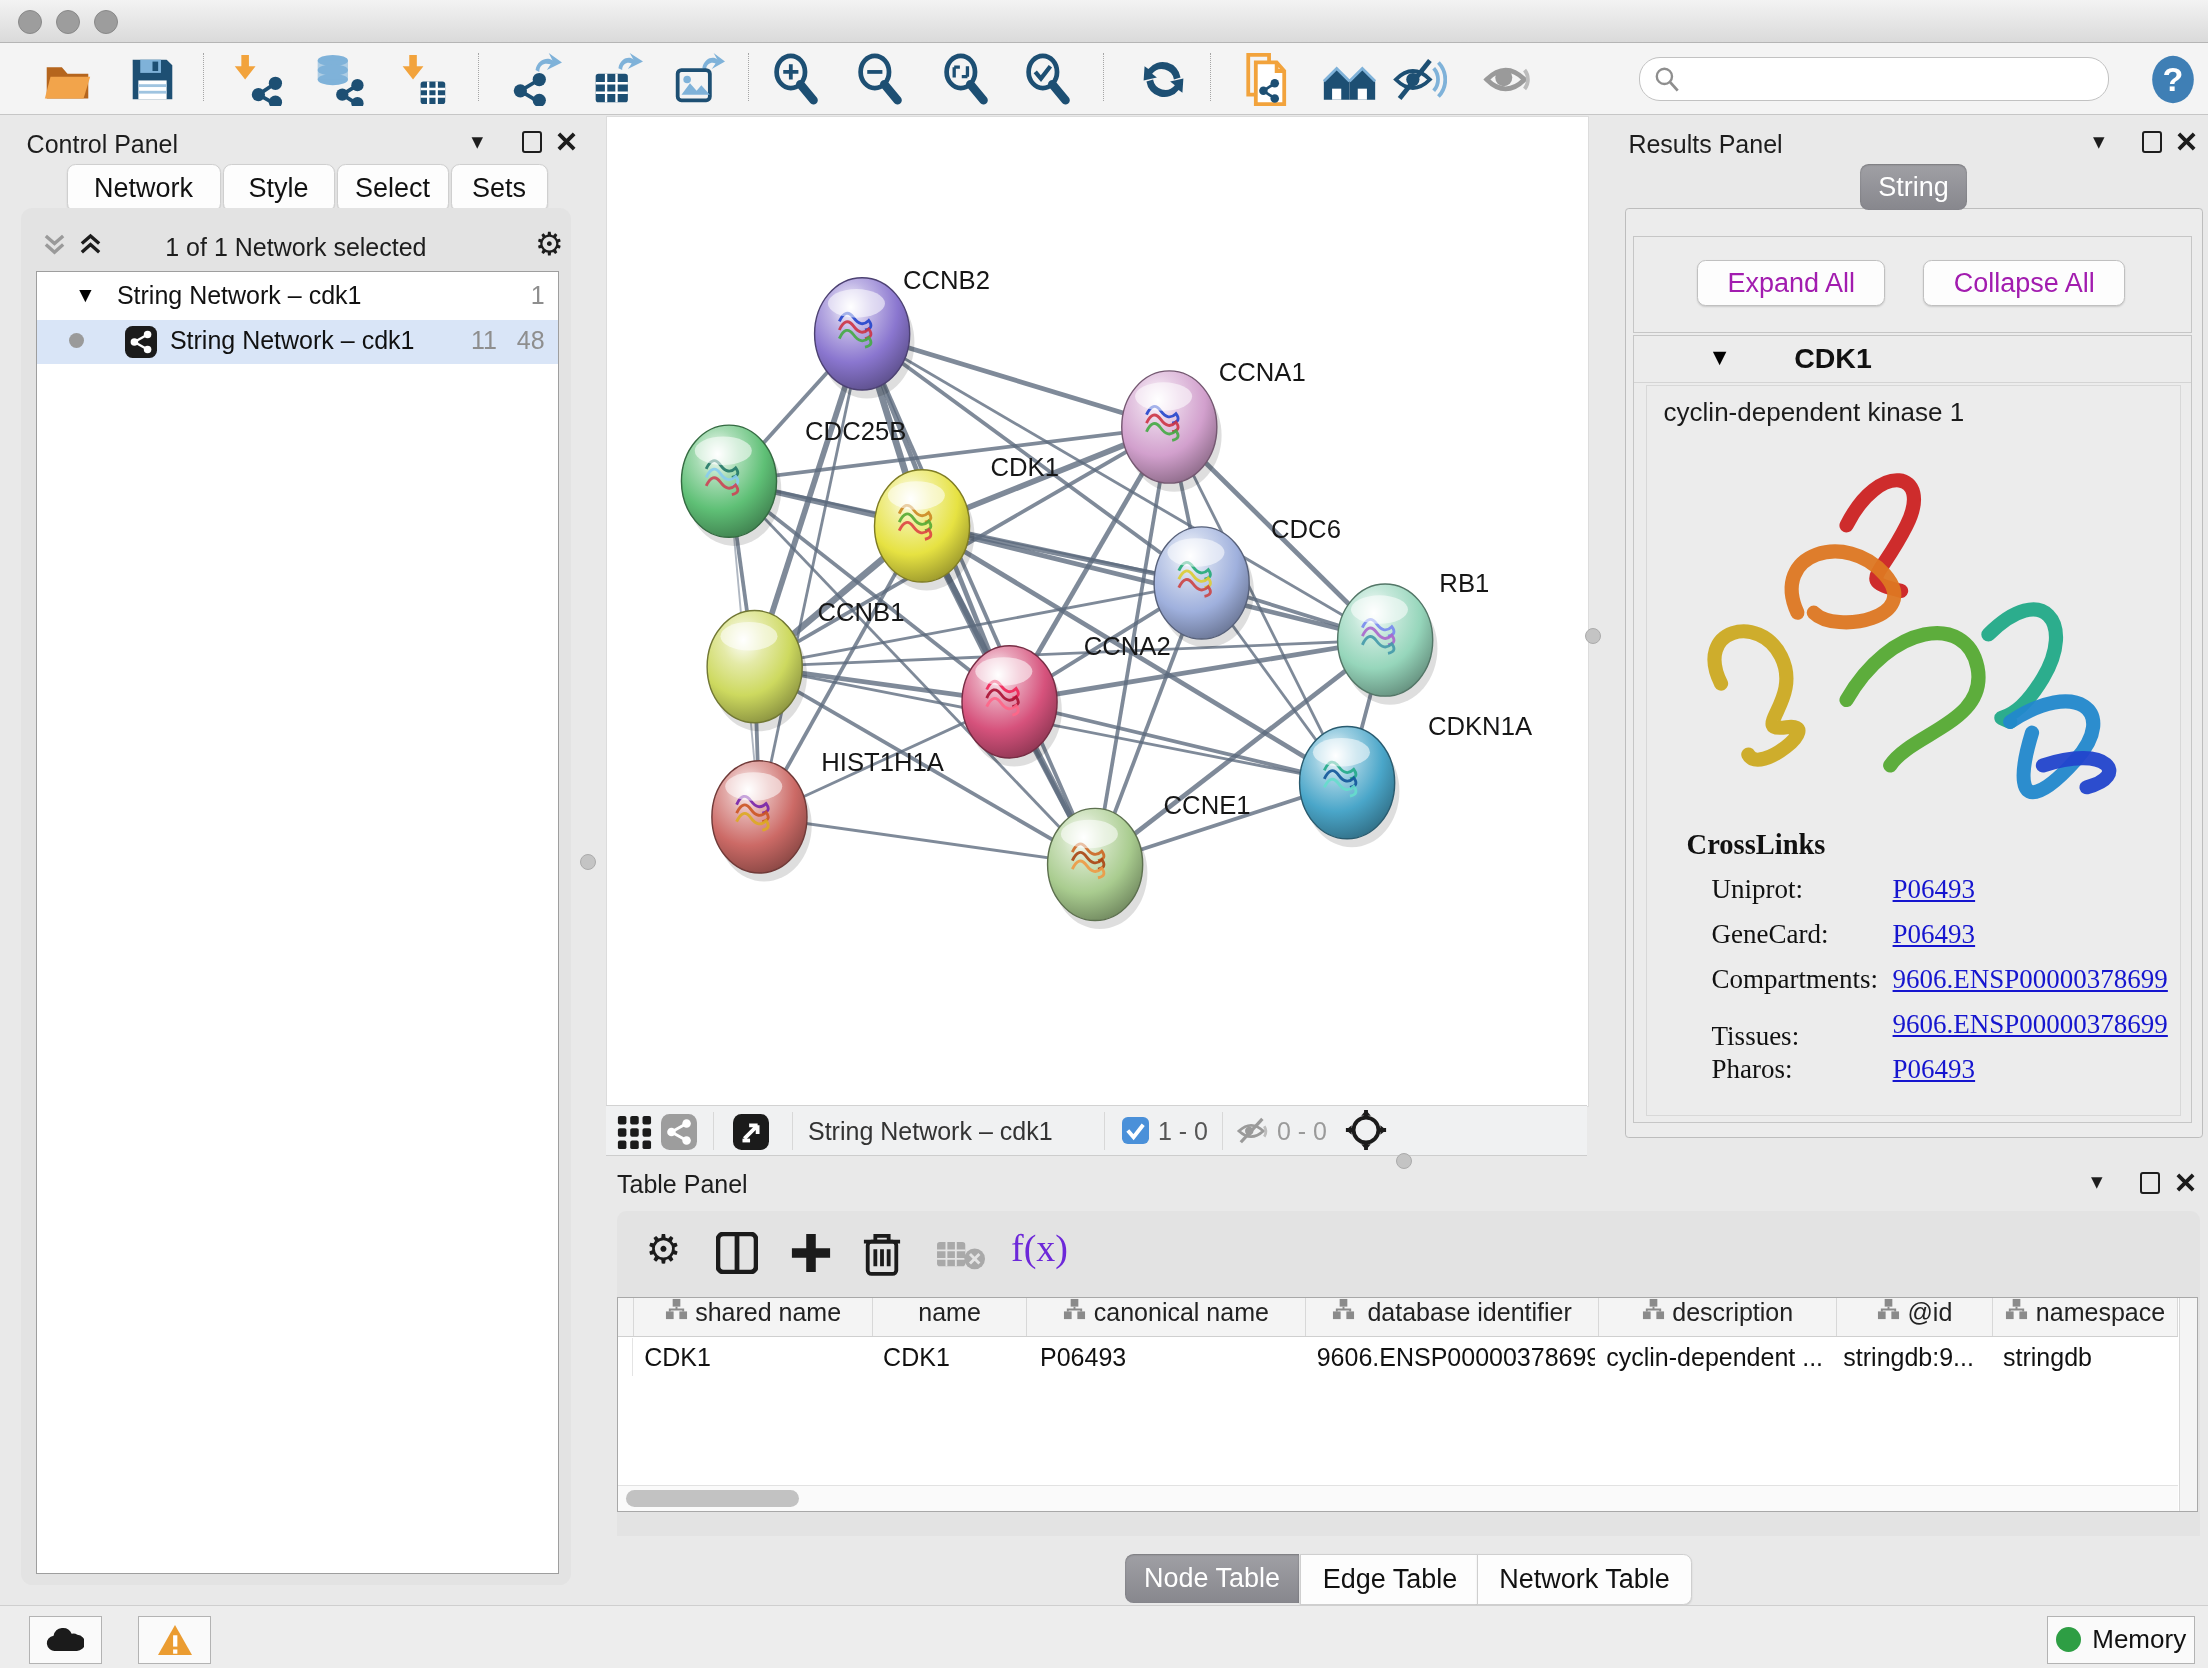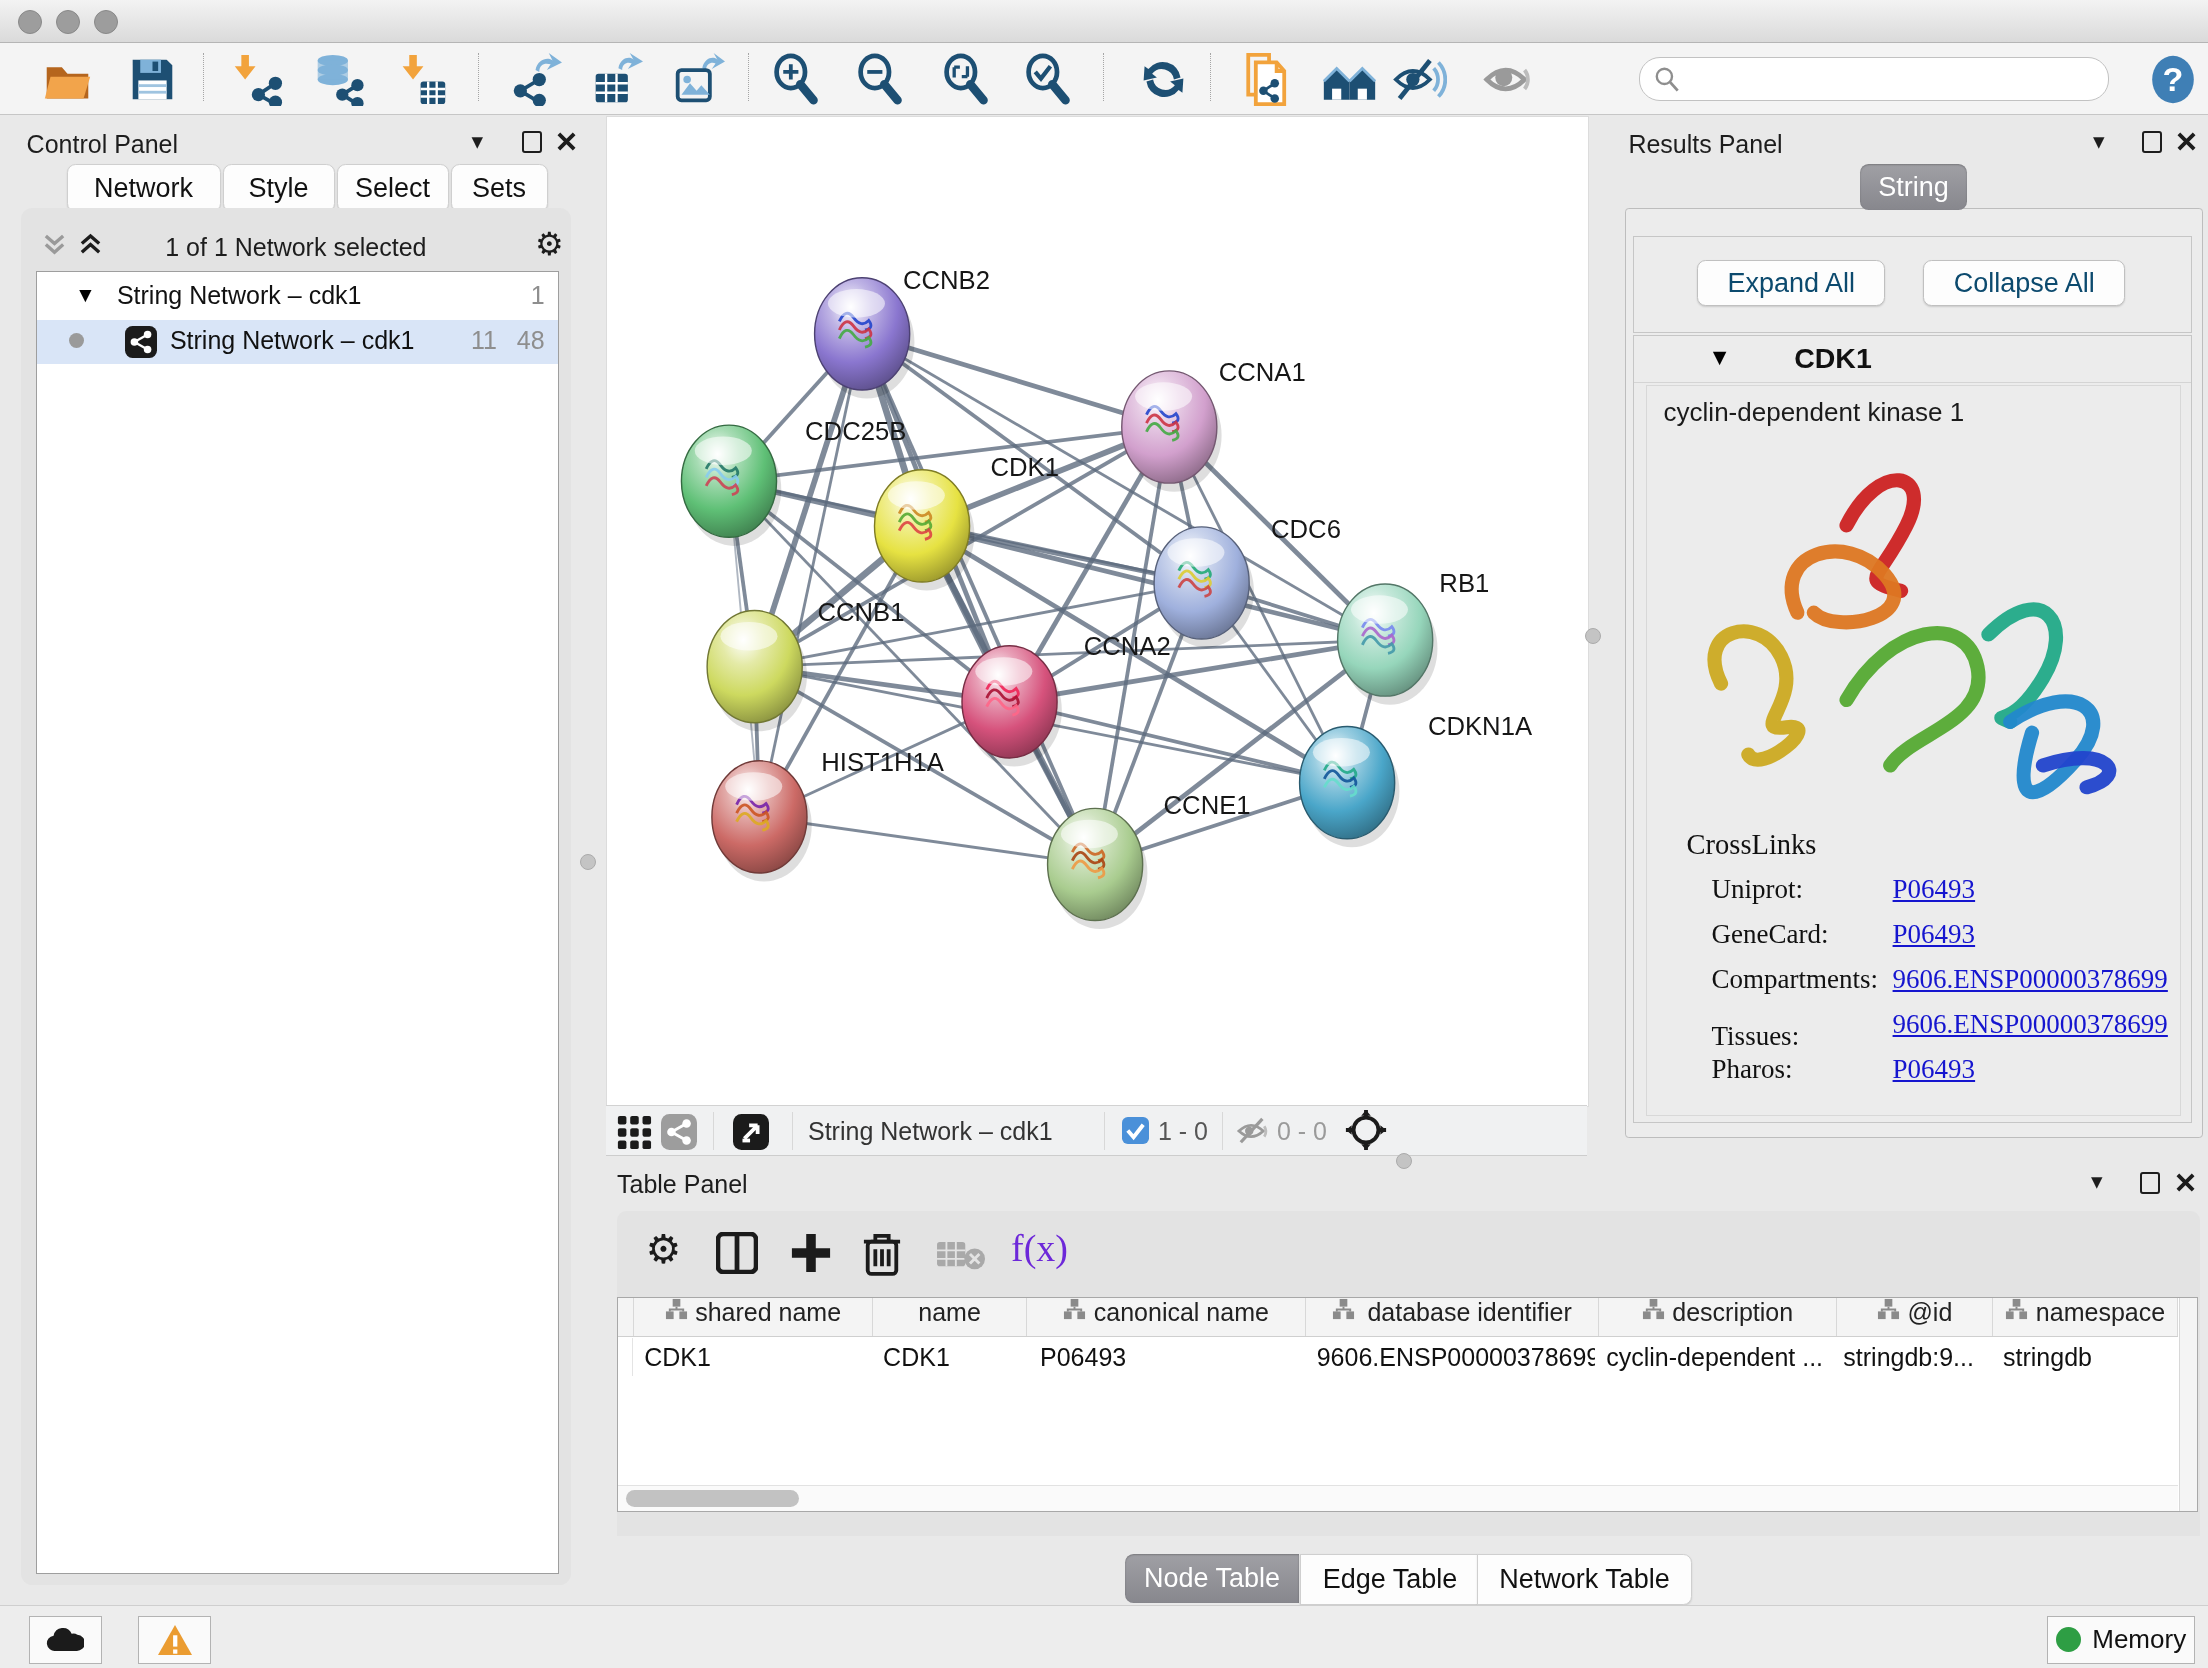--- a/index.html
+++ b/index.html
@@ -17,21 +17,21 @@
   .searchbox input{border:none;outline:none;background:transparent;font-size:24px;flex:1;margin-right:13.3px;font-family:"Liberation Sans",sans-serif}
   
   .phdr{font-size:25px;color:#1d1d1d}
   .maxbox{display:inline-block;width:16px;height:18px;border:2.4px solid #1d1d1d;border-radius:2.9px}
   .caret{font-size:23px;color:#1d1d1d}
   .tab{position:absolute;height:46px;line-height:46px;text-align:center;font-size:27px;border-radius:8.6px 8.6px 8.6px 8.6px;cursor:pointer}
   .tab.inactive{background:#fdfdfd;color:#111;border:1px solid #cfcfcf;box-shadow:0 1px 1.9px rgba(0,0,0,.12)}
   .tab.active{background:linear-gradient(#a0a0a5,#87878d);color:#fff;box-shadow:inset 0 1px 1.9px rgba(0,0,0,.25)}
   .innerbox{position:absolute;background:#e3e3e3;border-radius:11.4px}
   .whitebox{position:absolute;background:#fff;border:1.9px solid #9e9e9e}
-  .graybtn{position:absolute;background:#fdfdfd;border:1px solid #c0c0c0;border-radius:8.6px;text-align:center;font-size:27px;color:#0c4a6e;box-shadow:0 1px 1.9px rgba(0,0,0,.15);cursor:pointer}
+  .graybtn{position:absolute;background:#fdfdfd;border:1px solid #c0c0c0;border-radius:8.6px;text-align:center;font-size:27px;color:#a21caf;box-shadow:0 1px 1.9px rgba(0,0,0,.15);cursor:pointer}
   .link{color:#1515cf;text-decoration:underline;cursor:pointer}
   .serif{font-family:"Liberation Serif",serif}
   .splitpill{position:absolute;width:14.3px;height:14.3px;border-radius:50%;background:#c4c4c4;border:1px solid #ababab}
   
   .netbar{position:absolute;left:606px;top:1105px;width:981px;height:49px;background:#f0f1f2;border-top:1.9px solid #d2d2d2;border-bottom:1.9px solid #cdcdcd}
   .nbsep{position:absolute;top:5.7px;height:38px;border-left:1.9px solid #d8d8d8}
   
   .thcell{display:flex;justify-content:center;gap:7.6px;font-size:25px;color:#222;border-right:1.9px solid #d8d8d8;height:100%;overflow:hidden;white-space:nowrap}
   .tdcell{font-size:25px;color:#111;padding-left:11.4px;height:100%;display:flex;align-items:center;overflow:hidden;white-space:nowrap}
   
@@ -575,21 +575,21 @@
         <span class="abs" style="left:17px;top:11.4px;font-size:26px;color:#1b1b1b">cyclin-dependent kinase 1</span>
         <svg id="structure" class="abs" style="left:27px;top:63px" width="476" height="371" viewBox="0 0 420 340">
             <path d="M150 70 C180 10 230 20 205 70 S160 120 200 130" fill="none" stroke="#cc2222" stroke-width="13" stroke-linecap="round" opacity="0.95"></path>
             <path d="M105 150 C80 95 150 75 185 115 S140 170 120 150" fill="none" stroke="#dd7722" stroke-width="13" stroke-linecap="round" opacity="0.95"></path>
             <path d="M35 215 C10 165 70 150 90 190 S60 260 95 255 S70 300 60 280" fill="none" stroke="#ccaa22" stroke-width="13" stroke-linecap="round" opacity="0.95"></path>
             <path d="M150 230 C190 160 260 150 270 200 S210 260 190 290" fill="none" stroke="#55aa33" stroke-width="13" stroke-linecap="round" opacity="0.95"></path>
             <path d="M280 170 C330 120 360 160 330 210 S280 240 300 250" fill="none" stroke="#22aa88" stroke-width="13" stroke-linecap="round" opacity="0.95"></path>
             <path d="M300 250 C360 210 400 240 360 285 S300 325 320 260" fill="none" stroke="#2288cc" stroke-width="13" stroke-linecap="round" opacity="0.95"></path>
             <path d="M330 290 C390 270 410 300 370 310" fill="none" stroke="#2244cc" stroke-width="13" stroke-linecap="round" opacity="0.95"></path>
           </svg>
-        <span class="abs serif" style="left:40px;top:443px;font-size:28.5px;font-weight:normal;color:#111">CrossLinks</span>
+        <span class="abs serif" style="left:40px;top:443px;font-size:28.5px;font-weight:bold;color:#111">CrossLinks</span>
         <div id="xlinks" class="abs serif" style="left:65px;top:481px;width:457px">
             <div style="display: flex; height: 45px; align-items: center; font-size: 27px; color: rgb(17, 17, 17);">
               <span style="width: 181px;">Uniprot:</span>
               <span class="link">P06493</span>
             </div>
             <div style="display: flex; height: 45px; align-items: center; font-size: 27px; color: rgb(17, 17, 17);">
               <span style="width: 181px;">GeneCard:</span>
               <span class="link">P06493</span>
             </div>
             <div style="display: flex; height: 45px; align-items: center; font-size: 27px; color: rgb(17, 17, 17);">

